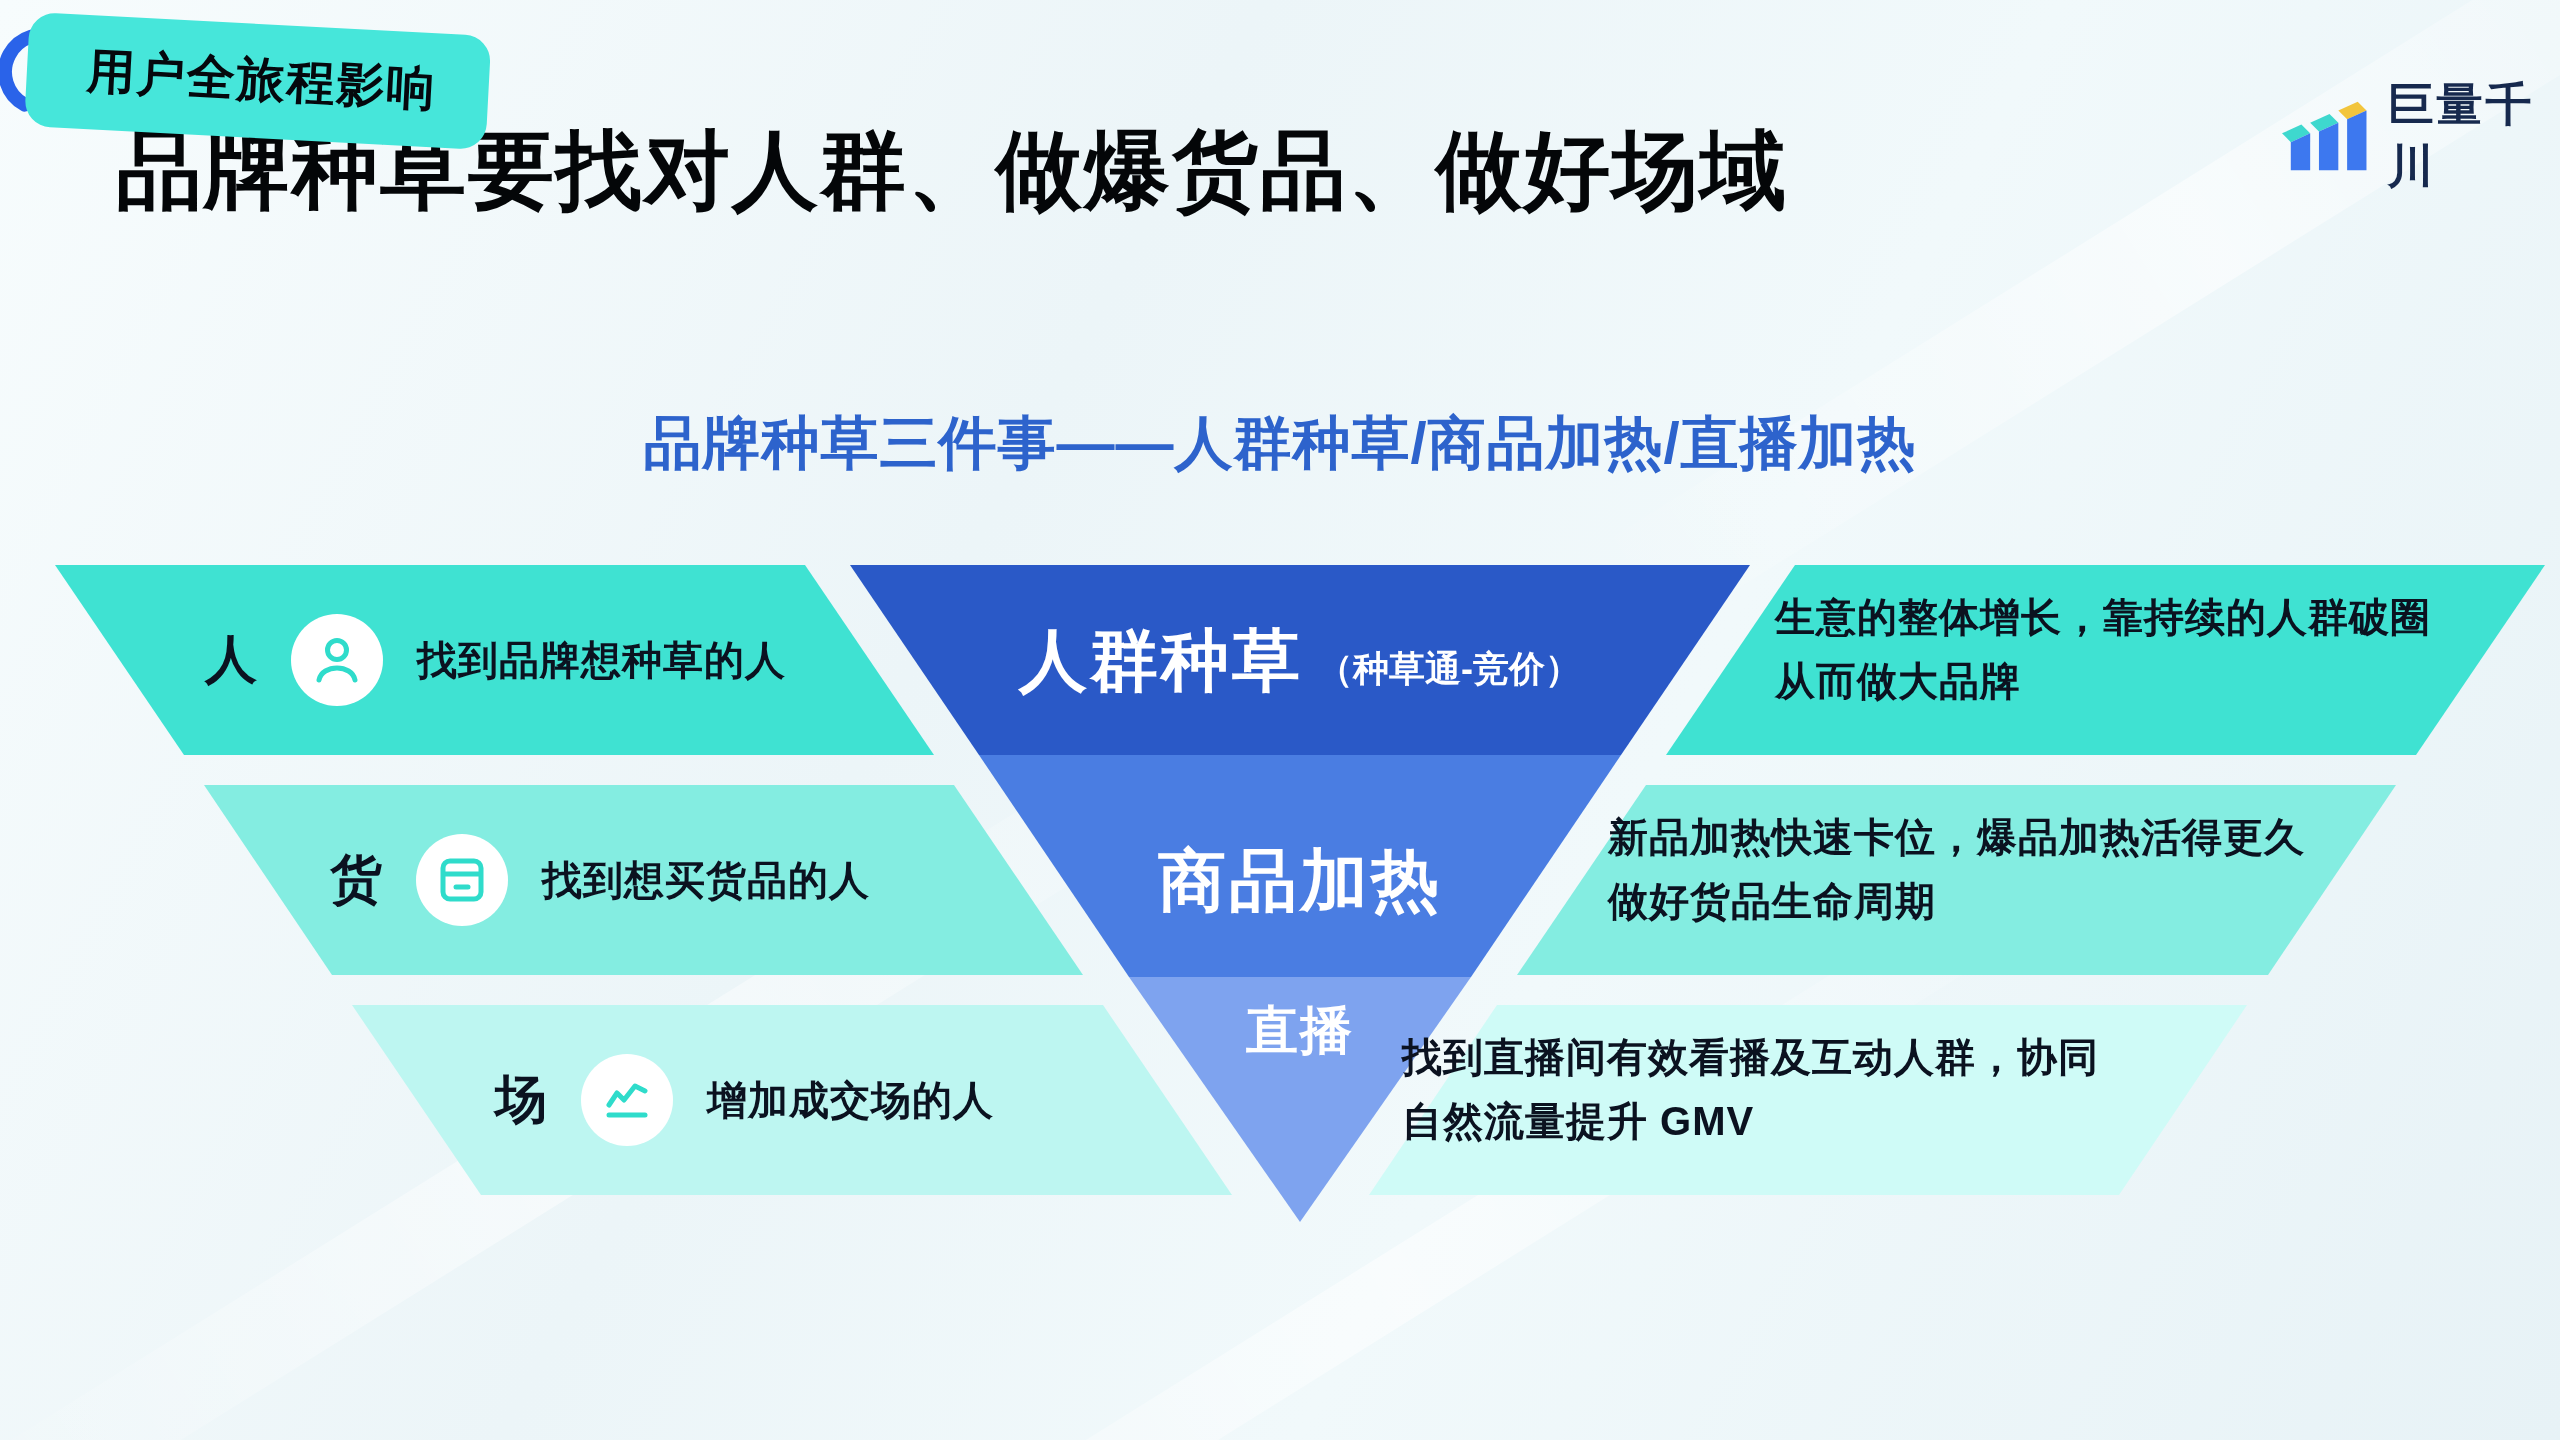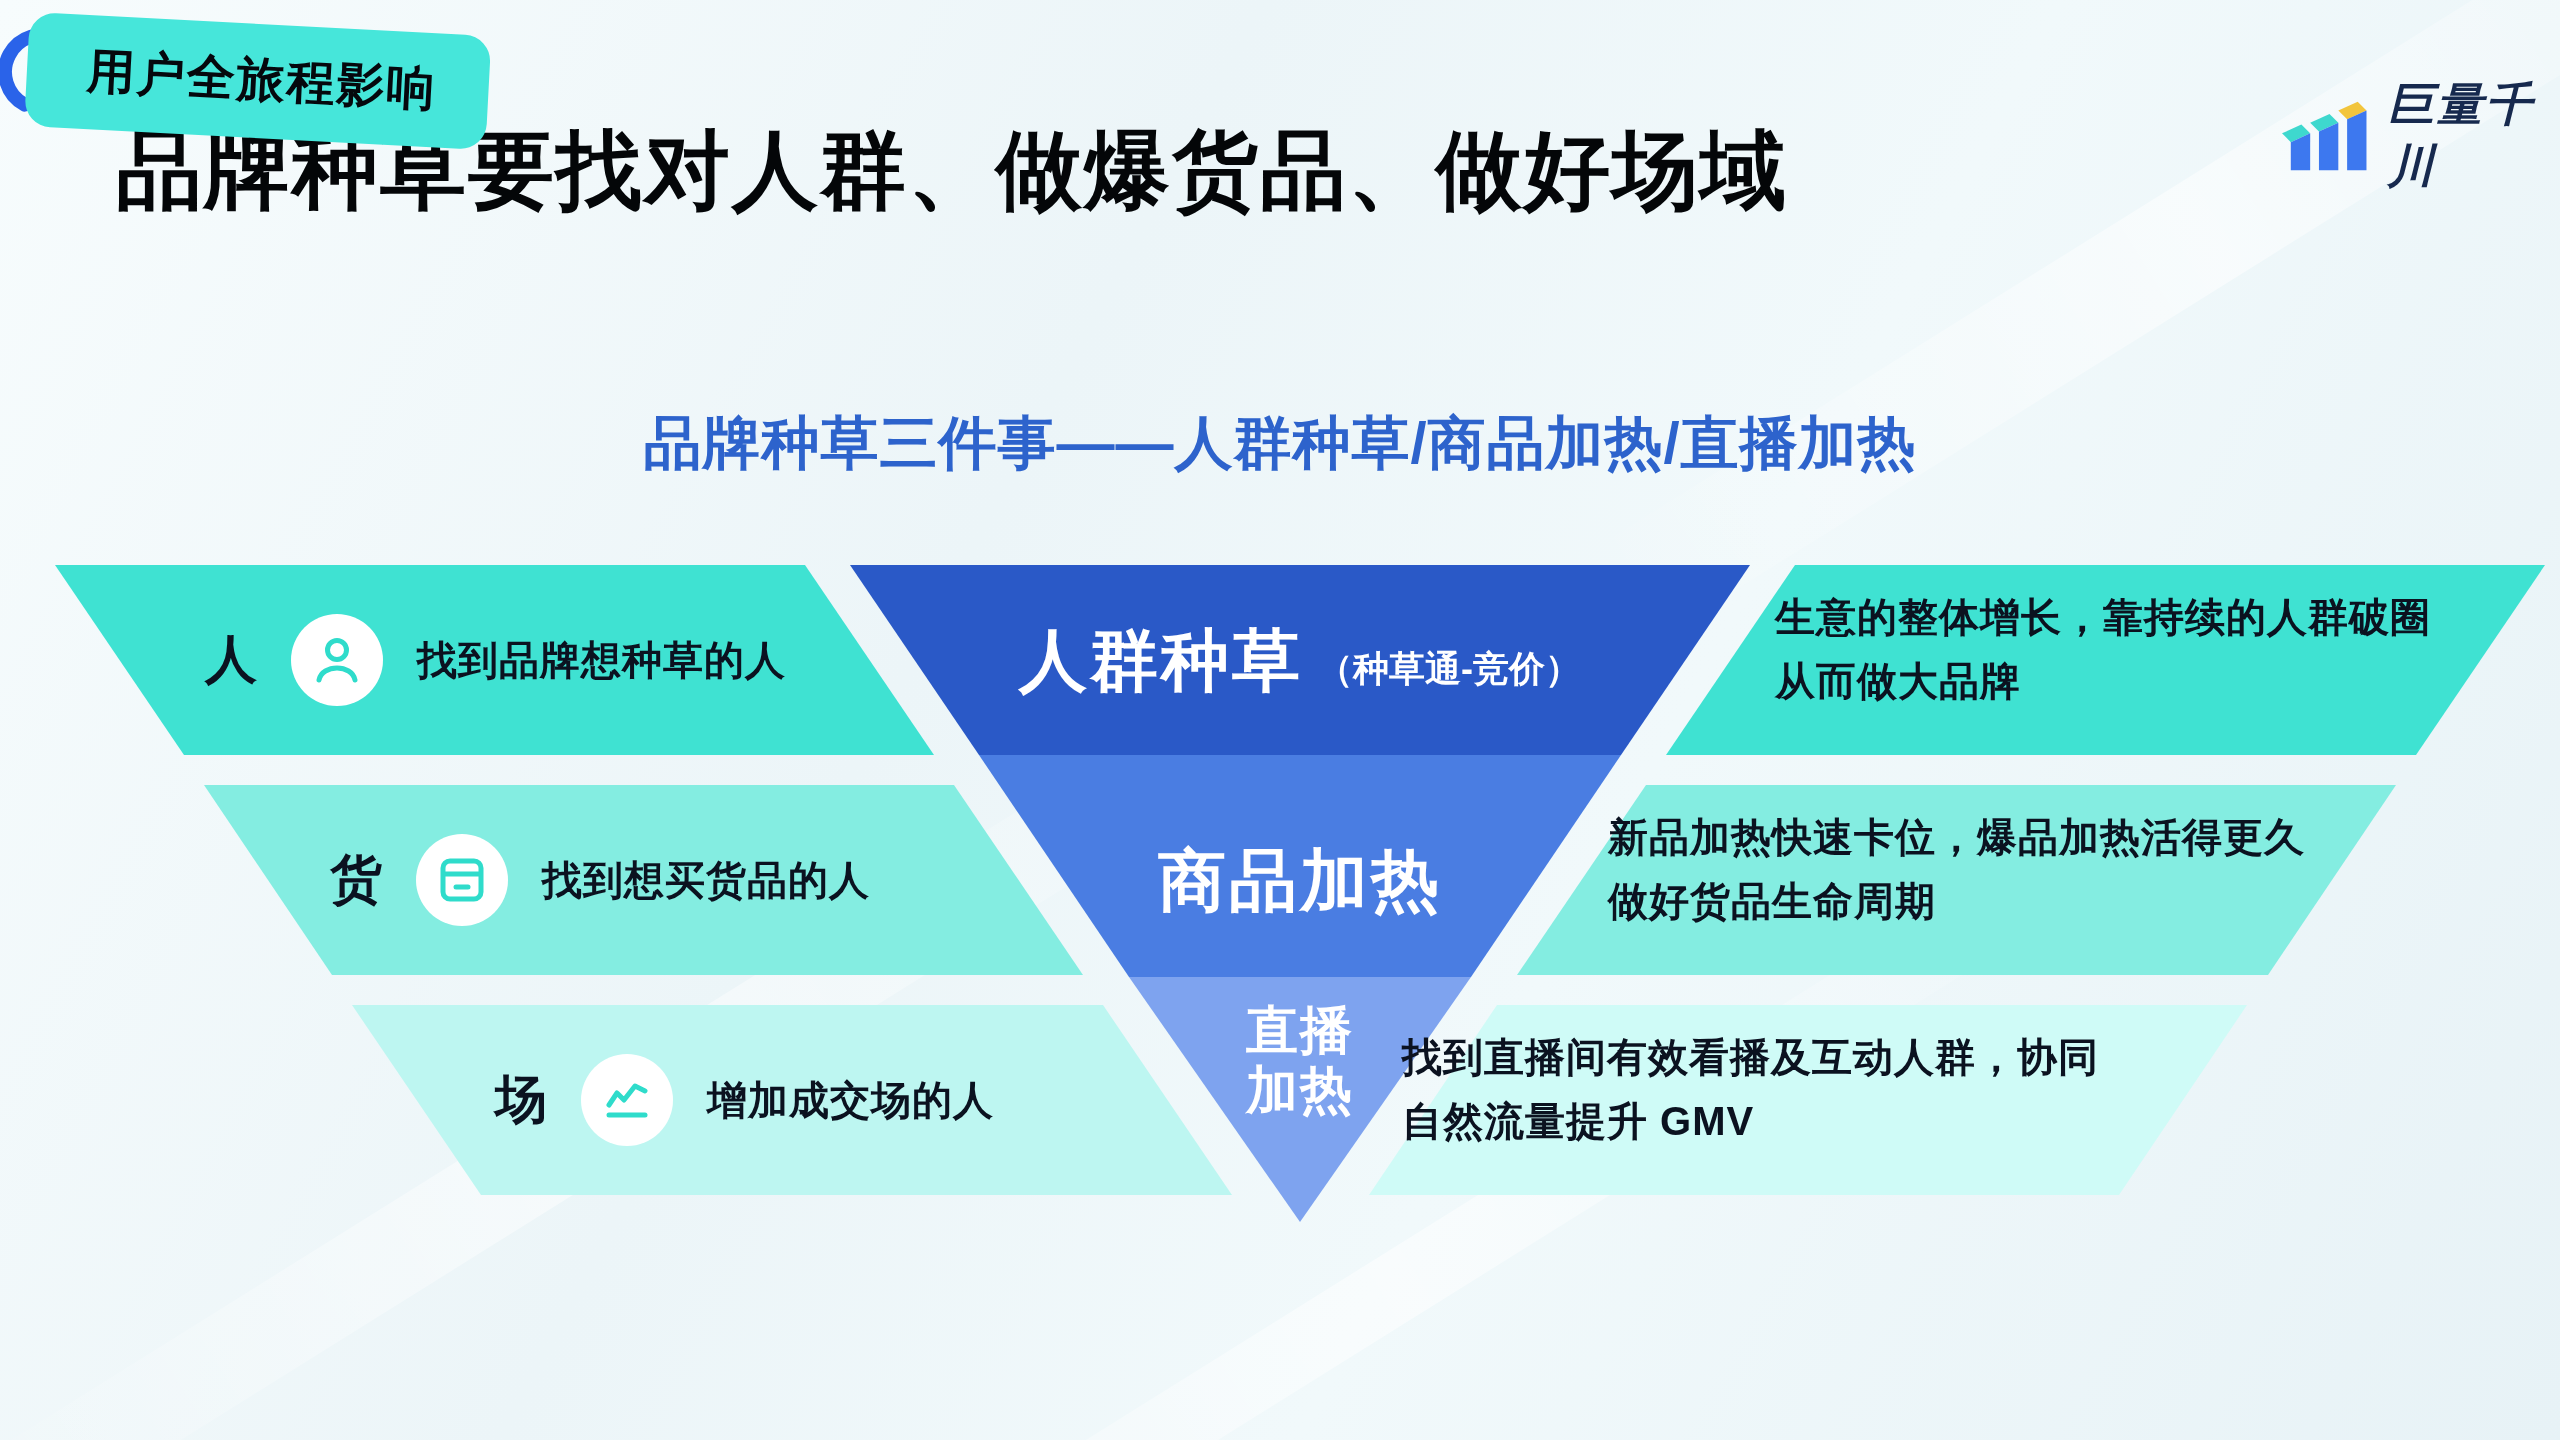--- a/index.html
+++ b/index.html
@@ -19,21 +19,21 @@
   #badge-arc{position:absolute;left:-10px;top:14px;z-index:1;}
   #badge{
     position:absolute;left:30px;top:12px;z-index:2;
     background:#46E6DA;border-radius:26px;
     padding:24px 52px 26px 60px;
     transform:rotate(3deg);transform-origin:left top;
   }
   #badge span{font-size:48px;font-weight:900;color:#05080d;letter-spacing:2px;}
 
   
-  #logo{position:absolute;left:2282px;top:74px;display:flex;align-items:center;gap:14px;z-index:2;font-style:italic;}
+  #logo{position:absolute;left:2282px;top:74px;display:flex;align-items:center;gap:14px;z-index:2;}
   #logo .logo-text{font-size:46px;font-weight:900;color:#16294E;letter-spacing:3px;}
 
   #page-title{
     position:absolute;left:116px;top:118px;
     font-size:86px;line-height:104px;font-weight:900;color:#040608;
     letter-spacing:2px;white-space:nowrap;
   }
   #subtitle{
     position:absolute;left:0;right:0;top:405px;text-align:center;
     font-size:58px;font-weight:900;color:#2D63CC;letter-spacing:1px;
@@ -148,21 +148,20 @@
       <svg width="54" height="54" viewBox="0 0 54 54">
         <polyline points="9,32 17,20 24,27 35,13 45,18" fill="none" stroke="#2FDCCB" stroke-width="5" stroke-linejoin="round" stroke-linecap="round"></polyline>
         <line x1="9" y1="42" x2="45" y2="42" stroke="#2FDCCB" stroke-width="5" stroke-linecap="round"></line>
       </svg>
     </span>
     <span class="wing-desc">增加成交场的人</span>
   </div>
 
   <div class="overlay vband-stack" style="left:1150px;top:1000px;width:300px;">
     <span>直播</span>
-    <span>加热</span>
   </div>
 
   <div class="overlay right-desc" style="left:1402px;top:1005px;">
     <span>找到直播间有效看播及互动人群，协同</span>
     <span>自然流量提升 GMV</span>
   </div>
 
 </div>
 
 </body></html>

